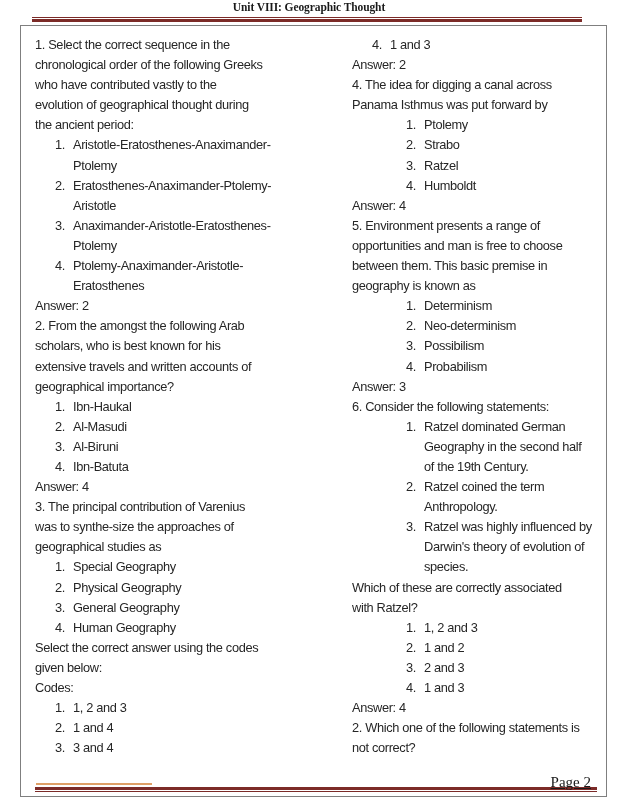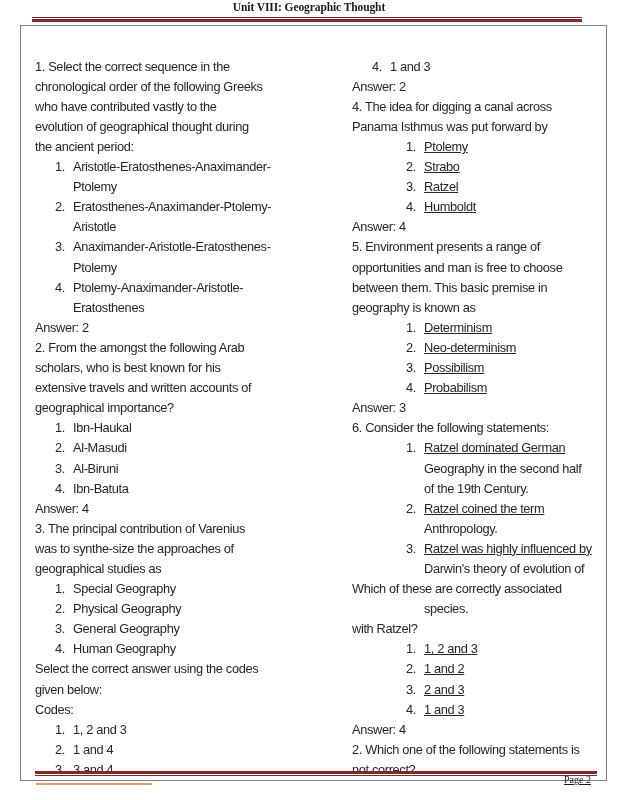--- a/index.html
+++ b/index.html
@@ -22,48 +22,48 @@
     color:#1a1a1a;
   }
   .header-rule{position:absolute;top:17px;left:32px;right:36px;}
   .header-rule .rule-thin{height:1px;background:#7c2b28;margin-bottom:1px;}
   .header-rule .rule-thick{height:3px;background:#7c2b28;}
   
   .content-box{
     position:absolute;left:20px;top:25px;
     width:571px;height:745px;
     border:1px solid #7f7f7f;
-    padding:9px 0 0 14px;
+    padding:9px 0 16px 14px;
     box-sizing:content-box;
     display:flex;
-    align-items:flex-end;
+    align-items:flex-start;
   }
   .col{flex:none;}
   .col-left{width:279px;margin-right:14px;}
   .col-right{width:250px;margin-left:24px;}
   .line{
     height:20.1px;line-height:20.1px;
     font-size:12.8px;letter-spacing:-0.35px;
     white-space:nowrap;
   }
   .line .num{display:inline-block;width:18px;}
   .line.q{padding-left:0;}
   .line.o1{padding-left:20px;}
   .line.c1{padding-left:38px;}
-  .line.o2{padding-left:54px;text-decoration:underline;}
+  .line.o2{padding-left:54px;}
   .line.c2{padding-left:72px;}
   
   .footer-rule{position:absolute;left:14px;right:9px;bottom:4px;}
   .footer-rule .rule-thick{height:3px;background:#7c2b28;margin-bottom:1px;}
   .footer-rule .rule-thin{height:1px;background:#7c2b28;}
   
   .page-number{
     position:absolute;top:774px;right:27px;
     font-family:"Liberation Serif",serif;
-    font-size:10px;color:#1a1a1a;text-decoration:underline;
+    font-size:15px;color:#1a1a1a;text-decoration:underline;
   }
   .footnote-line{
     position:absolute;top:783px;left:36px;
     width:116px;height:2px;background:#dfa067;
   }
 </style>
 </head>
 <body>
 
 <div class="page">
@@ -134,22 +134,22 @@
         <div class="line o2"><span class="num">4.</span><span class="txt">Probabilism</span></div>
         <div class="line q"><span class="txt">Answer: 3</span></div>
         <div class="line q"><span class="txt">6. Consider the following statements:</span></div>
         <div class="line o2"><span class="num">1.</span><span class="txt">Ratzel dominated German</span></div>
         <div class="line c2"><span class="txt">Geography in the second half</span></div>
         <div class="line c2"><span class="txt">of the 19th Century.</span></div>
         <div class="line o2"><span class="num">2.</span><span class="txt">Ratzel coined the term</span></div>
         <div class="line c2"><span class="txt">Anthropology.</span></div>
         <div class="line o2"><span class="num">3.</span><span class="txt">Ratzel was highly influenced by</span></div>
         <div class="line c2"><span class="txt">Darwin's theory of evolution of</span></div>
+        <div class="line c2"><span class="txt">species.</span></div>
         <div class="line q"><span class="txt">Which of these are correctly associated</span></div>
-        <div class="line c2"><span class="txt">species.</span></div>
         <div class="line q"><span class="txt">with Ratzel?</span></div>
         <div class="line o2"><span class="num">1.</span><span class="txt">1, 2 and 3</span></div>
         <div class="line o2"><span class="num">2.</span><span class="txt">1 and 2</span></div>
         <div class="line o2"><span class="num">3.</span><span class="txt">2 and 3</span></div>
         <div class="line o2"><span class="num">4.</span><span class="txt">1 and 3</span></div>
         <div class="line q"><span class="txt">Answer: 4</span></div>
         <div class="line q"><span class="txt">2. Which one of the following statements is</span></div>
         <div class="line q"><span class="txt">not correct?</span></div>
       </div>
 

